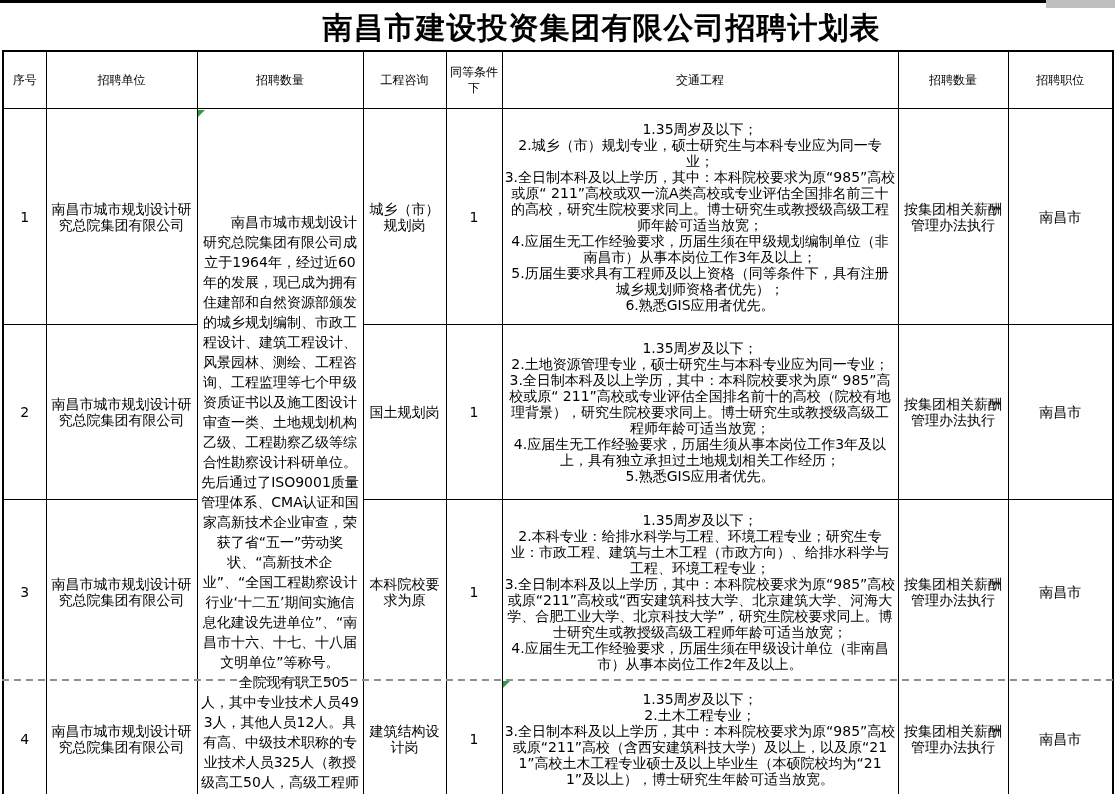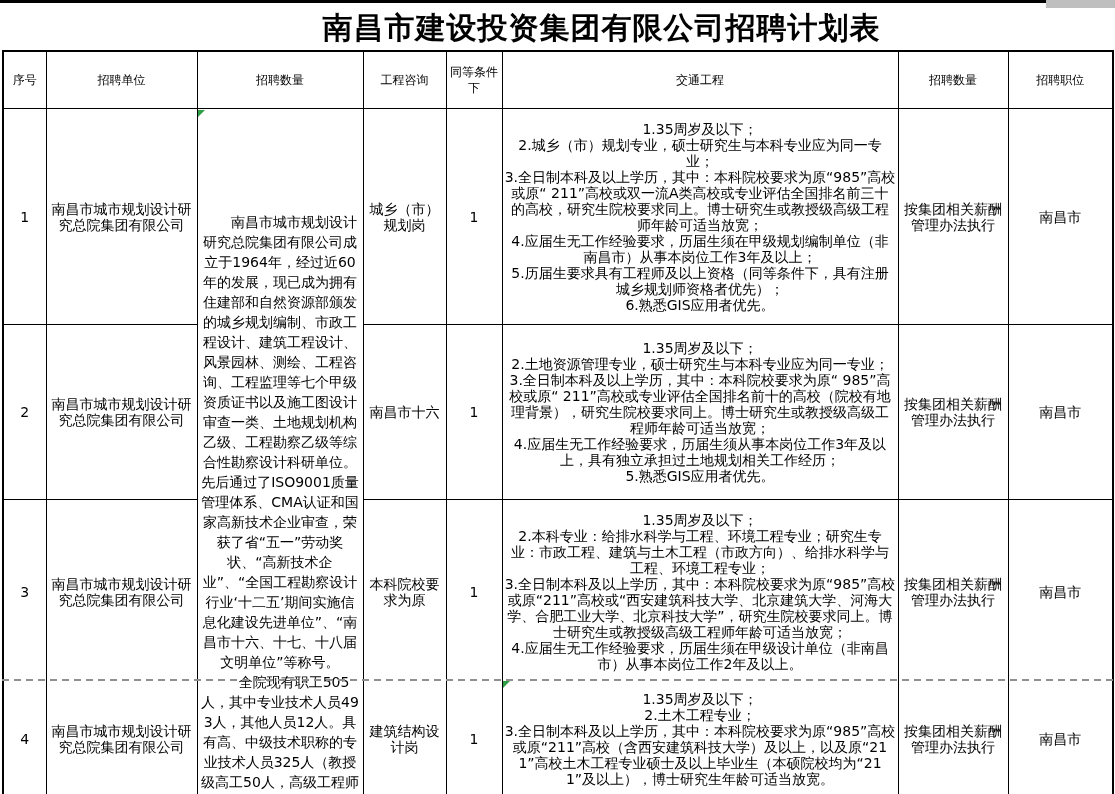--- a/index.html
+++ b/index.html
@@ -116,21 +116,21 @@
 4.应届生无工作经验要求，历届生须在甲级规划编制单位（非南昌市）从事本岗位工作3年及以上；
 5.历届生要求具有工程师及以上资格（同等条件下，具有注册城乡规划师资格者优先）；
 6.熟悉GIS应用者优先。</div>
       </td>
       <td>按集团相关薪酬管理办法执行</td>
       <td>南昌市</td>
     </tr>
     <tr class="r2">
       <td>2</td>
       <td>南昌市城市规划设计研究总院集团有限公司</td>
-      <td>南昌市十六</td>
+      <td>国土规划岗</td>
       <td>1</td>
       <td class="req">
         <div class="clip clip-r2 prewrap">1.35周岁及以下；
 2.土地资源管理专业，硕士研究生与本科专业应为同一专业；
 3.全日制本科及以上学历，其中：本科院校要求为原“ 985”高校或原“ 211”高校或专业评估全国排名前十的高校（院校有地理背景），研究生院校要求同上。博士研究生或教授级高级工程师年龄可适当放宽；
 4.应届生无工作经验要求，历届生须从事本岗位工作3年及以上，具有独立承担过土地规划相关工作经历；
 5.熟悉GIS应用者优先。</div>
       </td>
       <td>按集团相关薪酬管理办法执行</td>
       <td>南昌市</td>

